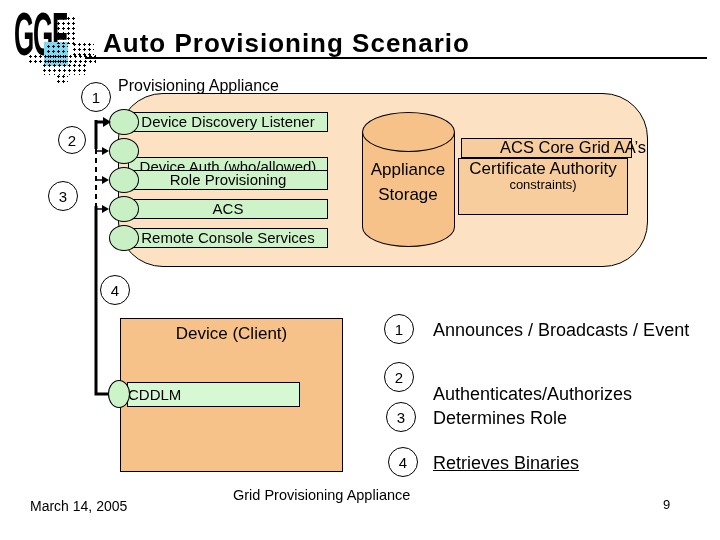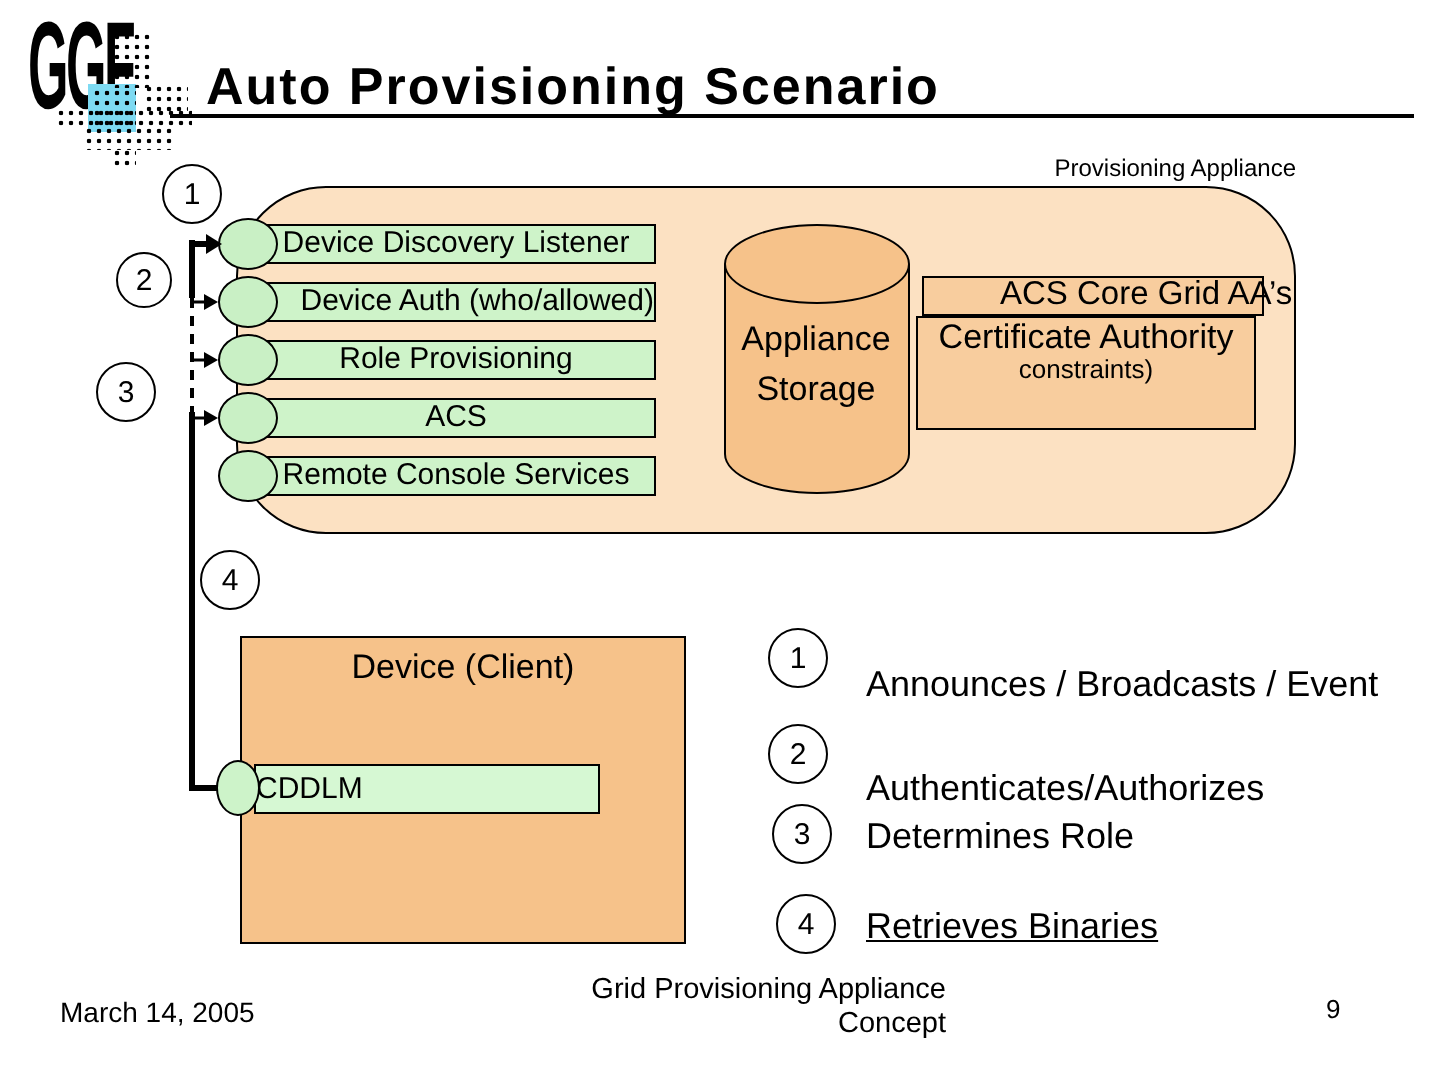--- a/index.html
+++ b/index.html
@@ -18,21 +18,21 @@
   .dots-c{left:42px;top:63px;width:44px;height:12px;}
   .dots-d{left:72px;top:42px;width:22px;height:16px;}
   .dots-e{left:46px;top:44px;width:22px;height:20px;}
   .dots-f{left:56px;top:74px;width:12px;height:10px;}
 
   
   .title{position:absolute;left:103px;top:28px;font-size:26px;font-weight:bold;letter-spacing:1px;color:#000;white-space:nowrap;}
   .title-rule{position:absolute;left:85px;top:57px;width:622px;height:2px;background:#000;}
 
   
-  .appliance-label{position:absolute;left:118px;top:77px;width:530px;text-align:right;font-size:12px;color:#000;}
+  .appliance-label{position:absolute;left:118px;top:77px;width:530px;text-align:left;font-size:16px;color:#000;}
   .appliance-box{position:absolute;left:118px;top:93px;width:530px;height:174px;background:#fce1c2;
     border:1.5px solid #000;border-radius:45px;}
 
   
   .svc{position:absolute;left:128px;width:200px;height:20px;background:#cef3c9;border:1px solid #000;
     font-size:15px;color:#000;text-align:center;line-height:18px;white-space:nowrap;}
   .ell{position:absolute;left:109px;width:30px;height:26px;background:#c9f0c5;border:1px solid #000;border-radius:50%;}
 
   
   .cyl-part{position:absolute;background:#f6c28a;}
@@ -62,21 +62,21 @@
   .device-title{position:absolute;left:120px;top:324px;width:223px;text-align:center;font-size:17px;color:#000;}
   .cddlm-bar{position:absolute;left:127px;top:382px;width:173px;height:25px;background:#d6f8d3;border:1px solid #000;
     font-size:15px;line-height:23px;color:#000;}
   .cddlm-ell{position:absolute;left:108px;top:380px;width:22px;height:28px;background:#cdf3c9;border:1px solid #000;border-radius:50%;z-index:6;}
 
   
   .legend-label{position:absolute;left:433px;font-size:18px;color:#000;white-space:nowrap;}
 
   
   .footer-date{position:absolute;left:30px;top:498px;font-size:14px;color:#000;}
-  .footer-center{position:absolute;left:233px;top:487px;width:240px;text-align:right;font-size:14.5px;line-height:16.5px;color:#000;}
+  .footer-center{position:absolute;left:233px;top:487px;width:240px;text-align:left;font-size:14.5px;line-height:16.5px;color:#000;}
   .footer-page{position:absolute;left:663px;top:497px;font-size:13px;color:#000;}
 </style>
 </head>
 <body>
 
 <div id="slide">
 
   <div>
     <div class="logo-letters">GGF</div>
     <div class="logo-square"></div>
@@ -88,21 +88,21 @@
     <div class="dots dots-f"></div>
   </div>
 
   <div class="title">Auto Provisioning Scenario</div>
   <div class="title-rule"></div>
 
   <div class="appliance-label">Provisioning Appliance</div>
   <div class="appliance-box"></div>
 
   <div class="svc" style="top:112px;">Device Discovery Listener</div>
-  <div class="svc" style="top:141px;text-align:right;">Device Auth (who/allowed)</div>
+  <div class="svc" style="top:157px;">Device Auth (who/allowed)</div>
   <div class="svc" style="top:170px;">Role Provisioning</div>
   <div class="svc" style="top:199px;">ACS</div>
   <div class="svc" style="top:228px;">Remote Console Services</div>
 
   <div class="ell" style="top:109px;"></div>
   <div class="ell" style="top:138px;"></div>
   <div class="ell" style="top:167px;"></div>
   <div class="ell" style="top:196px;"></div>
   <div class="ell" style="top:225px;"></div>
 
@@ -140,31 +140,30 @@
   <div class="badge" style="left:58px;top:126px;width:28px;height:28px;">2</div>
   <div class="badge" style="left:48px;top:181px;width:30px;height:30px;">3</div>
   <div class="badge" style="left:100px;top:275px;width:30px;height:30px;">4</div>
 
   <div class="device-box"></div>
   <div class="device-title">Device (Client)</div>
   <div class="cddlm-bar">CDDLM</div>
   <div class="cddlm-ell"></div>
 
   <div class="badge" style="left:384px;top:314px;width:30px;height:30px;">1</div>
-  <div class="legend-label" style="top:332px;">Announces / Broadcasts / Event</div>
+  <div class="legend-label" style="top:320px;">Announces / Broadcasts / Event</div>
 
   <div class="badge" style="left:384px;top:362px;width:30px;height:30px;">2</div>
   <div class="legend-label" style="top:368px;margin-top:16px;">Authenticates/Authorizes</div>
 
   <div class="badge" style="left:386px;top:402px;width:30px;height:30px;">3</div>
   <div class="legend-label" style="top:408px;">Determines Role</div>
 
   <div class="badge" style="left:388px;top:447px;width:30px;height:30px;">4</div>
   <div class="legend-label" style="top:453px;text-decoration:underline;">Retrieves Binaries</div>
 
   <div class="footer-date">March 14, 2005</div>
   <div class="footer-center">
     <div>Grid Provisioning Appliance</div>
-    <div>Concept</div>
   </div>
   <div class="footer-page">9</div>
 
 </div>
 
 </body></html>

